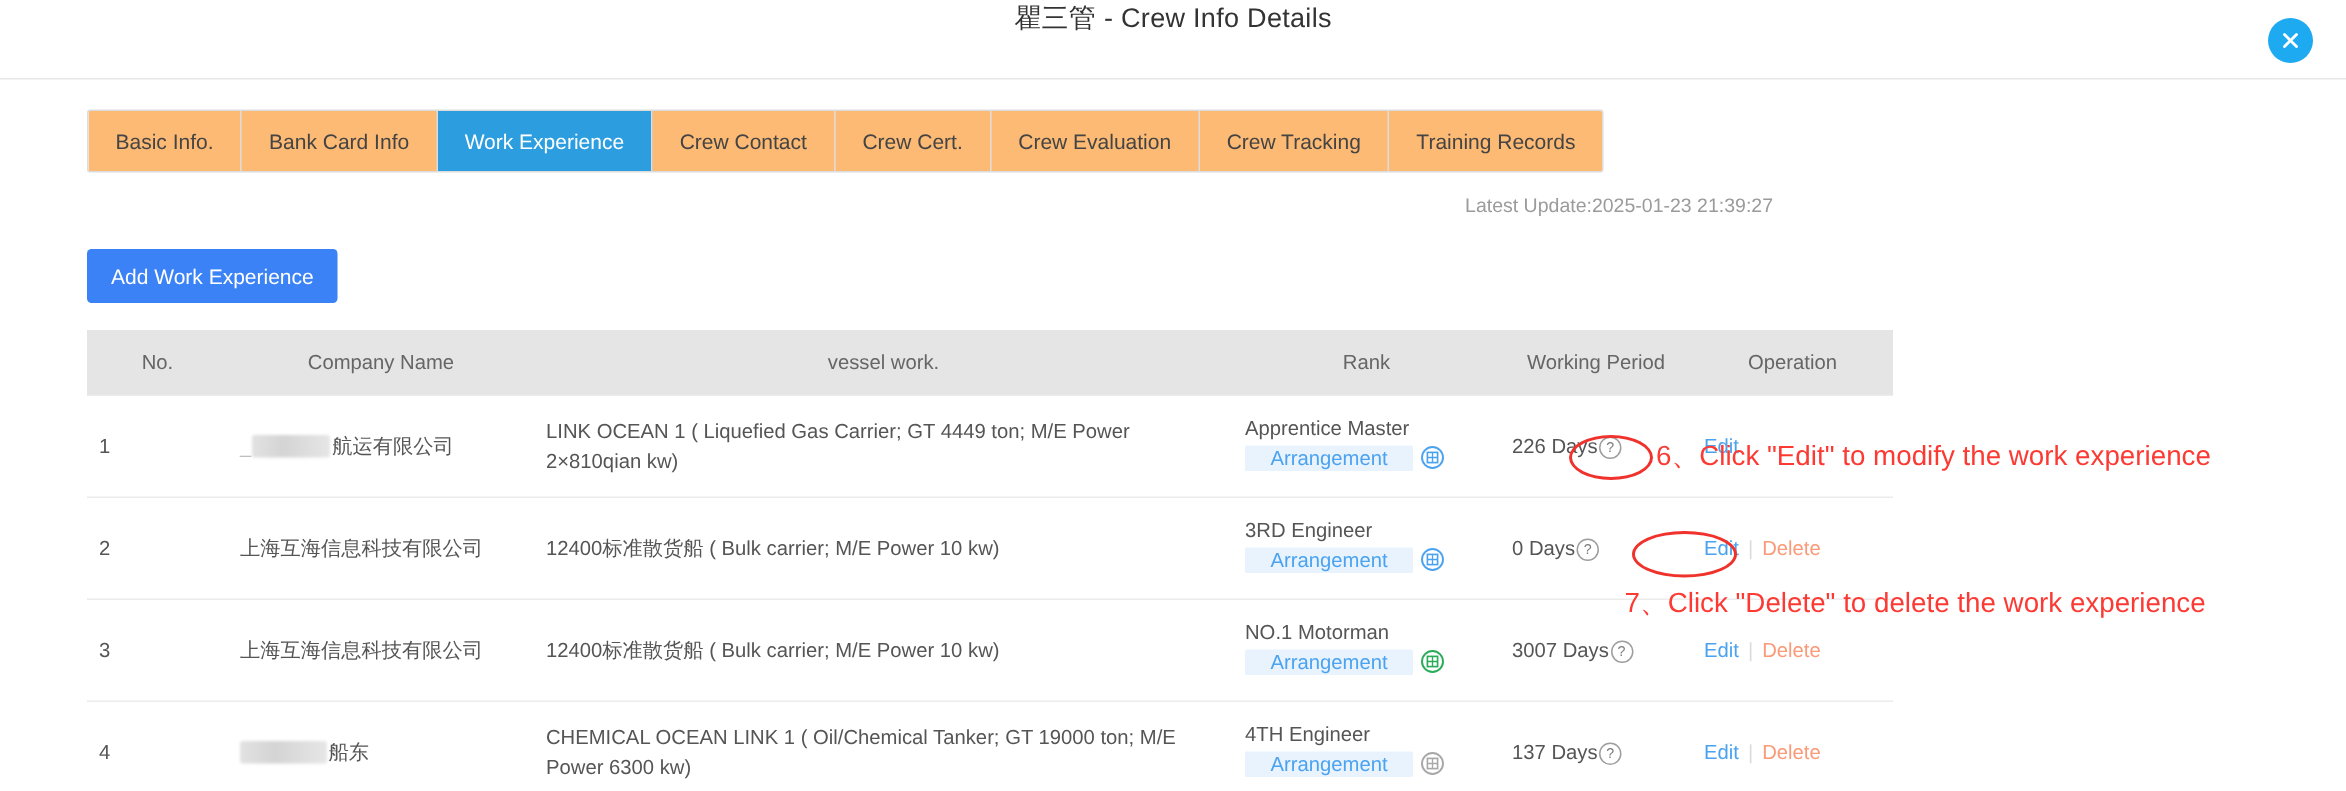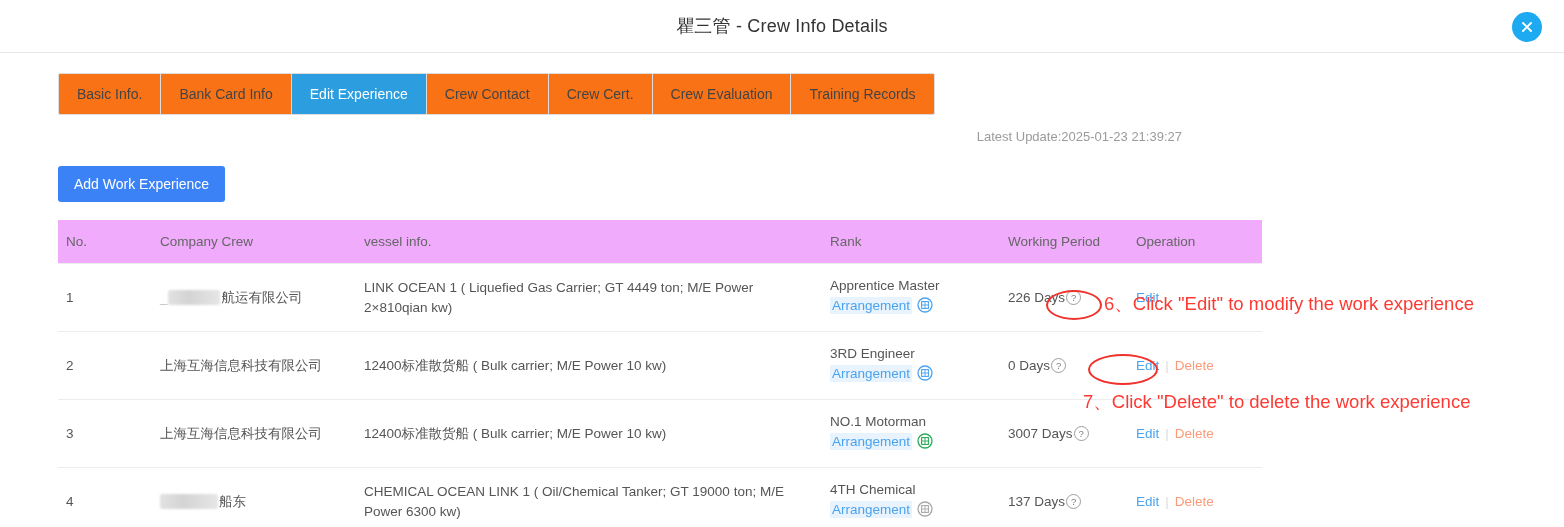--- a/index.html
+++ b/index.html
@@ -15,21 +15,20 @@
     overflow: hidden;
     position: relative;
   }
 
   
   .modal-header {
     position: relative;
     height: 52px;
     border-bottom: 1px solid #e8e8e8;
     display: flex;
-    align-items: center;
     justify-content: center;
   }
   .modal-title {
     font-size: 18px;
     color: #333;
     letter-spacing: 0.2px;
   }
   .close-btn {
     position: absolute;
     right: 22px;
@@ -58,21 +57,21 @@
   }
   .tab {
     padding: 0 18px;
     height: 40px;
     line-height: 40px;
     font-size: 14px;
     color: #444;
     border-right: 1px solid #dcdcdc;
     cursor: pointer;
     white-space: nowrap;
-    background: #f97316;
+    background: #fdba74;
   }
   .tab:last-child { border-right: none; }
   .tab.active {
     background: #2c9ee0;
     color: #fff;
   }
 
   
   .latest-update {
     text-align: right;
@@ -101,24 +100,24 @@
     margin: 18px 0 0 58px;
     width: 1108px;
   }
   table.data {
     width: 100%;
     border-collapse: collapse;
     font-size: 13.5px;
     table-layout: fixed;
   }
   table.data thead th {
-    background: #f0abfc;
+    background: #e5e5e5;
     color: #666;
     font-weight: normal;
-    text-align: left;
+    text-align: center;
     padding: 14px 8px;
     font-size: 13.5px;
     border-bottom: 1px solid #ececec;
   }
   table.data tbody td {
     padding: 12px 8px;
     border-bottom: 1px solid #ececec;
     vertical-align: middle;
     color: #555;
     line-height: 20px;
@@ -139,21 +138,21 @@
     filter: blur(1.2px);
   }
   .rd-1 { width: 52px; margin-right: 2px; }
   .rd-4 { width: 58px; margin-right: 1px; }
   .prefix-dim { color:#bfbfbf; }
 
   .rank-text { color:#555; }
   .badge-link {
     color: #4ba3f0;
     background: #e8f3fe;
-    padding: 1px 2px;
+    padding: 1px 17px;
     cursor: pointer;
     border-radius: 1px;
   }
   .rank-icon {
     display: inline-block;
     vertical-align: -3px;
     margin-left: 5px;
     cursor: pointer;
   }
 
@@ -217,41 +216,42 @@
         <path d="M4 4 L12 12 M12 4 L4 12" stroke="#ffffff" stroke-width="1.9" stroke-linecap="round"></path>
       </svg>
     </span>
   </div>
 </div>
 
 <div class="tabs-wrap">
   <div class="tabs" id="tabs">
       <div class="tab">Basic Info.</div>
       <div class="tab">Bank Card Info</div>
-      <div class="tab active">Edit Experience</div>
+      <div class="tab active">Work Experience</div>
       <div class="tab">Crew Contact</div>
       <div class="tab">Crew Cert.</div>
       <div class="tab">Crew Evaluation</div>
+      <div class="tab">Crew Tracking</div>
       <div class="tab">Training Records</div>
     </div>
 </div>
 
 <div class="latest-update">Latest Update:2025-01-23 21:39:27</div>
 
 <div class="add-btn-wrap">
   <button class="add-btn">Add Work Experience</button>
 </div>
 
 <div class="table-wrap">
   <table class="data">
     <thead>
       <tr>
         <th class="col-no">No.</th>
-        <th class="col-comp">Company Crew</th>
-        <th class="col-vessel">vessel info.</th>
+        <th class="col-comp">Company Name</th>
+        <th class="col-vessel">vessel work.</th>
         <th class="col-rank">Rank</th>
         <th class="col-period">Working Period</th>
         <th class="col-op">Operation</th>
       </tr>
     </thead>
     <tbody id="tbody">
         <tr>
           <td class="col-no">1</td>
           <td class="col-comp"><span class="prefix-dim">_</span><span class="redacted rd-1"></span><span>航运有限公司</span></td>
           <td class="col-vessel">LINK OCEAN 1 ( Liquefied Gas Carrier; GT 4449 ton; M/E Power 2×810qian kw)</td>
@@ -284,21 +284,21 @@
                 <rect x="4.6" y="4.6" width="6.8" height="6.8" fill="none" stroke="#2aab5a" stroke-width="1.1"></rect>
                 <path d="M4.6 8 L11.4 8 M8 4.6 L8 11.4" stroke="#2aab5a" stroke-width="0.9"></path>
               </svg></span></td>
           <td class="col-period"><span>3007 Days</span><span class="qmark">?</span></td>
           <td class="col-op"><span class="op-link">Edit</span><span class="op-sep">|</span><span class="op-del">Delete</span></td>
         </tr>
         <tr>
           <td class="col-no">4</td>
           <td class="col-comp"><span class="redacted rd-4"></span><span>船东</span></td>
           <td class="col-vessel">CHEMICAL OCEAN LINK 1 ( Oil/Chemical Tanker; GT 19000 ton; M/E Power 6300 kw)</td>
-          <td class="col-rank"><span class="rank-text">4TH Chemical</span> <span class="badge-link">Arrangement</span><span class="rank-icon"><svg width="16" height="16" viewBox="0 0 16 16">
+          <td class="col-rank"><span class="rank-text">4TH Engineer</span> <span class="badge-link">Arrangement</span><span class="rank-icon"><svg width="16" height="16" viewBox="0 0 16 16">
                 <circle cx="8" cy="8" r="7" fill="none" stroke="#a8a8a8" stroke-width="1.3"></circle>
                 <rect x="4.6" y="4.6" width="6.8" height="6.8" fill="none" stroke="#a8a8a8" stroke-width="1.1"></rect>
                 <path d="M4.6 8 L11.4 8 M8 4.6 L8 11.4" stroke="#a8a8a8" stroke-width="0.9"></path>
               </svg></span></td>
           <td class="col-period"><span>137 Days</span><span class="qmark">?</span></td>
           <td class="col-op"><span class="op-link">Edit</span><span class="op-sep">|</span><span class="op-del">Delete</span></td>
         </tr>
       </tbody>
   </table>
 </div>

